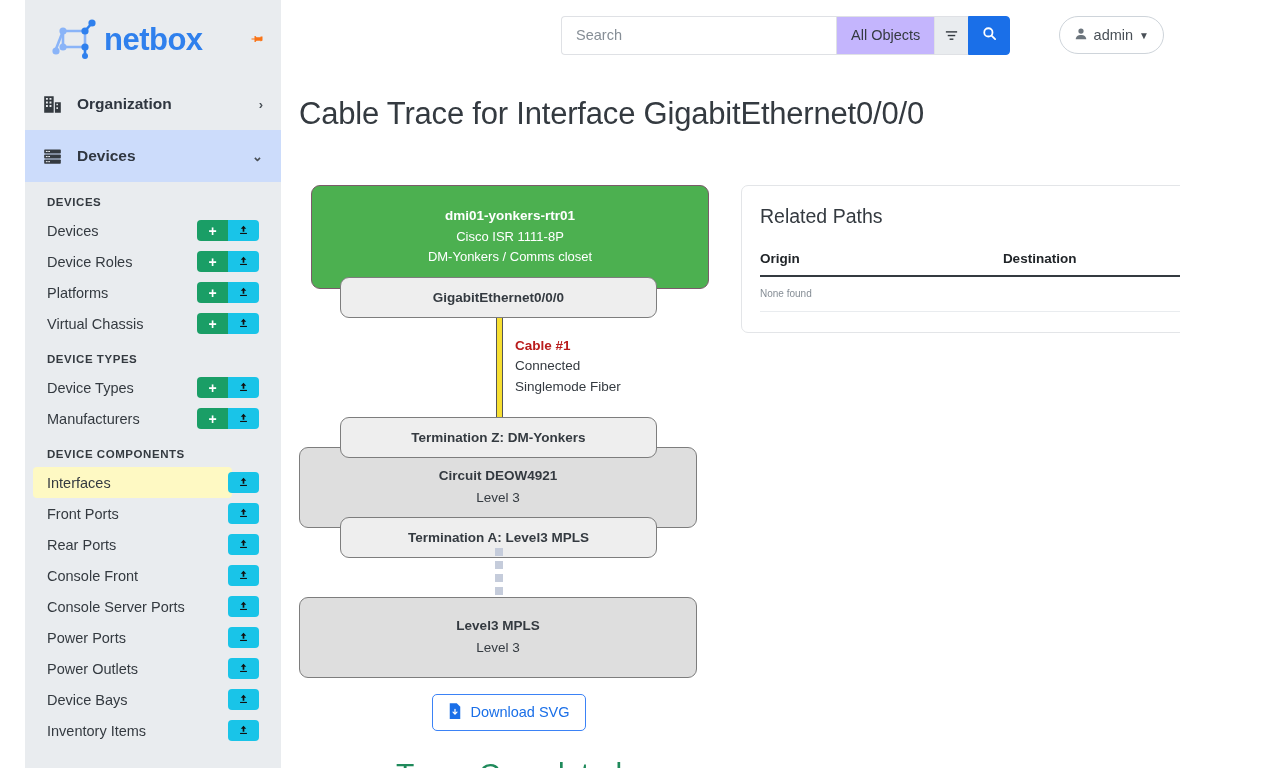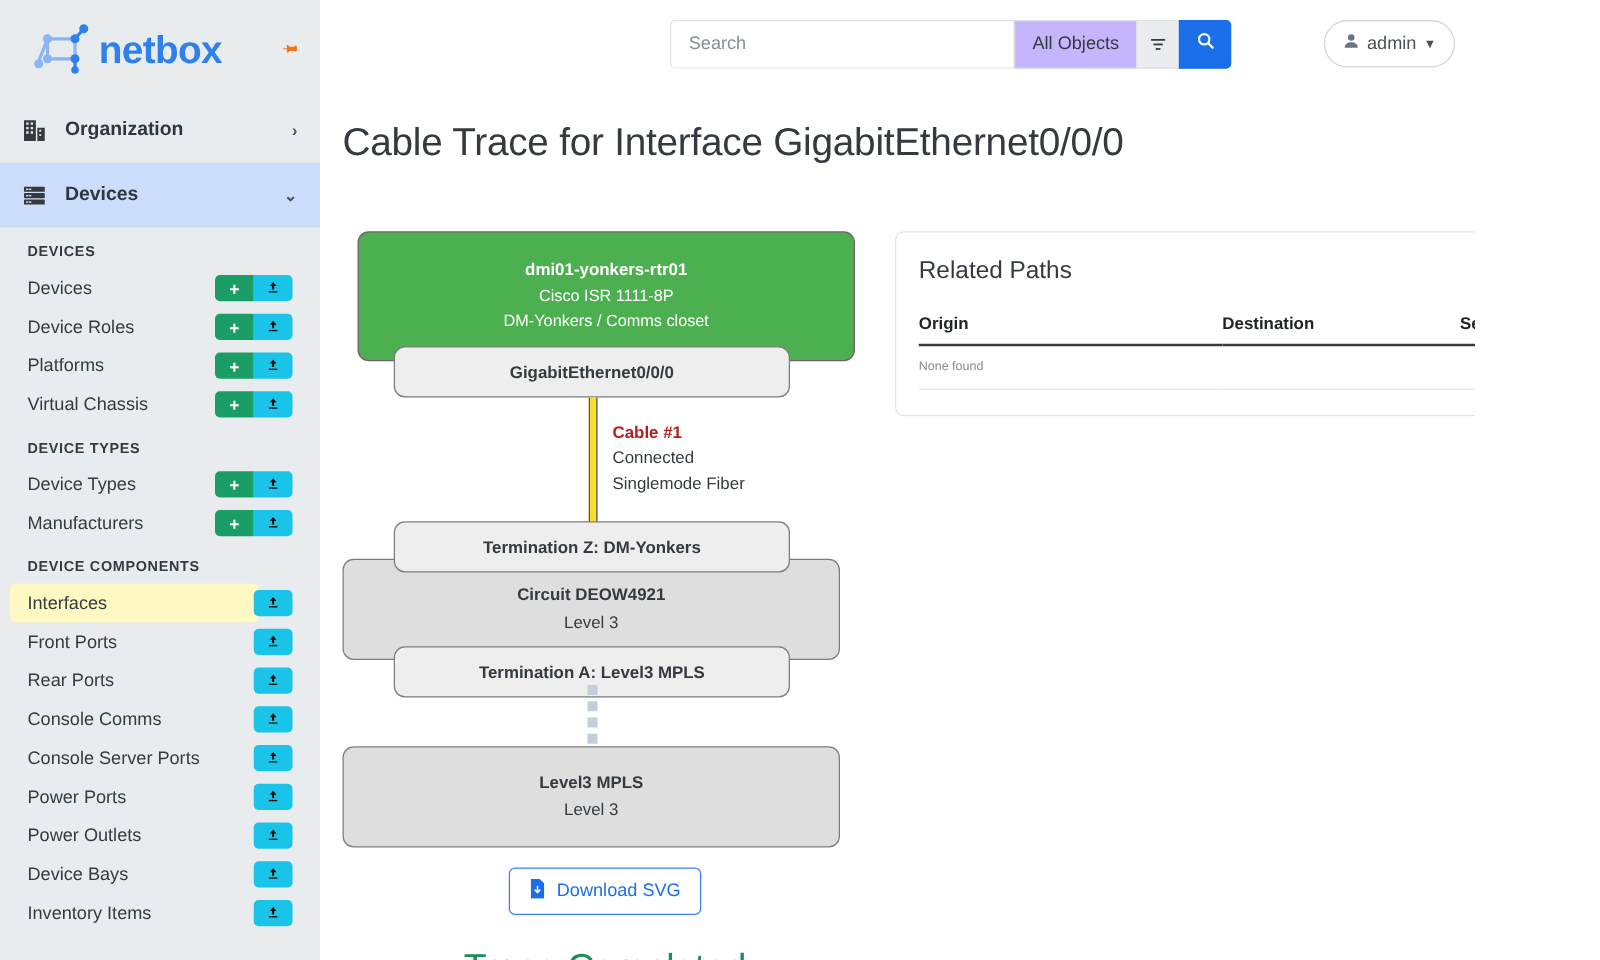--- a/index.html
+++ b/index.html
@@ -5,21 +5,21 @@
   * { box-sizing: border-box; }
   html, body {
     margin: 0; padding: 0;
     width: 1280px; height: 768px;
     overflow: hidden;
     background: #ffffff;
     font-family: "Liberation Sans", sans-serif;
     color: #2f3640;
   }
 
-  #app { position: relative; width: 1180px; height: 768px; display: flex; }
+  #app { position: relative; width: 1180px; height: 768px; display: flex; padding-left: 25px; }
 
   
   #sidebar {
     width: 256px; height: 768px;
     background: #e9ecef;
     flex: 0 0 256px;
     overflow: hidden;
     position: relative;
   }
   .brand-row {
@@ -365,21 +365,21 @@
       <span class="btn-grp">
         <button class="mini-btn mini-imp solo">
           <svg width="11" height="11" viewBox="0 0 16 16" fill="currentColor">
               <path d="M8 1l4 4.5H9.2v4.2H6.8V5.5H4L8 1z"></path>
               <rect x="3" y="11.5" width="10" height="1.6"></rect>
             </svg>
         </button>
       </span>
     </div>
     <div class="nav-item">
-      <span class="lbl">Console Comms</span>
+      <span class="lbl">Console Front</span>
       <span class="btn-grp">
         <button class="mini-btn mini-imp solo">
           <svg width="11" height="11" viewBox="0 0 16 16" fill="currentColor">
               <path d="M8 1l4 4.5H9.2v4.2H6.8V5.5H4L8 1z"></path>
               <rect x="3" y="11.5" width="10" height="1.6"></rect>
             </svg>
         </button>
       </span>
     </div>
     <div class="nav-item">

